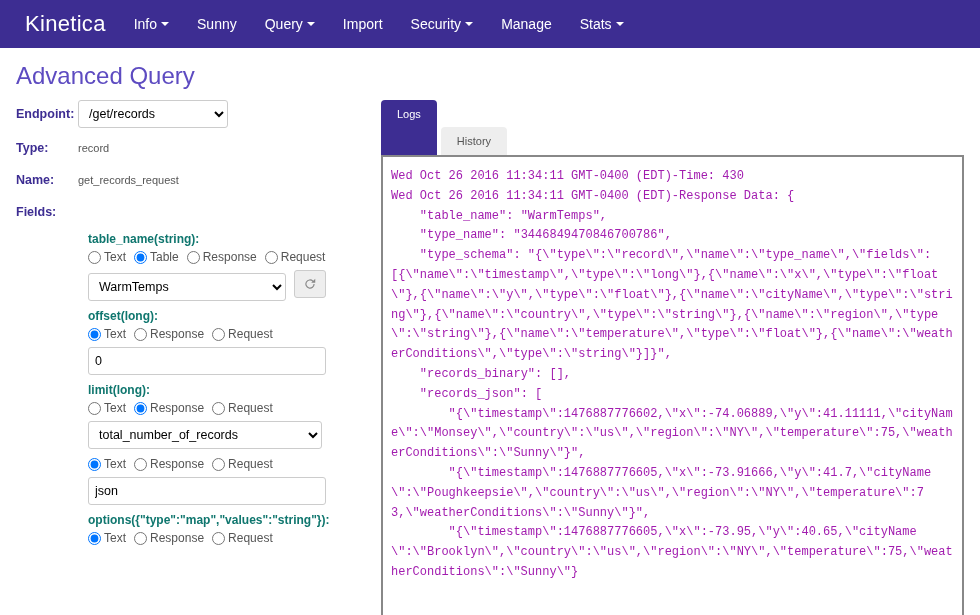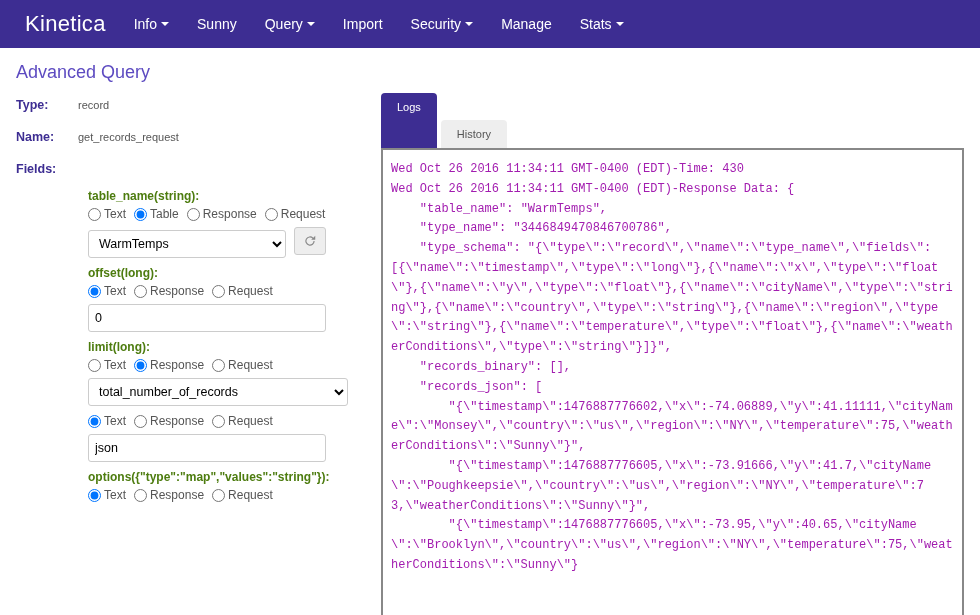--- a/index.html
+++ b/index.html
@@ -1,35 +1,35 @@
 <!DOCTYPE html>
 <html><head>
 <meta charset="utf-8">
 <style>
   * { box-sizing: border-box; margin: 0; padding: 0; }
   body { font-family: "Helvetica Neue", Arial, sans-serif; font-size: 13px; color: #333; background: #fff; width: 980px; height: 615px; overflow: hidden; }
   .navbar { background: #3d2d92; height: 48px; display: flex; align-items: center; padding: 0 25px; }
   .brand { color: #fff; font-size: 22px; font-weight: 400; margin-right: 28px; letter-spacing: 0.3px; }
   .nav-item { color: #fff; font-size: 14px; margin-right: 28px; cursor: pointer; display: flex; align-items: center; }
   .caret { display: inline-block; width: 0; height: 0; margin-left: 4px; border-left: 4px solid transparent; border-right: 4px solid transparent; border-top: 4px solid #fff; }
-  .page-title { color: #5d4bc1; font-size: 18px; font-weight: 400; padding: 14px 16px 10px; }
+  .page-title { color: #5d4bc1; font-size: 24px; font-weight: 400; padding: 14px 16px 10px; }
   .main { display: flex; padding: 0 16px; }
   .left { width: 345px; position: relative; }
   .left-scroll { height: 460px; overflow-y: auto; background: #fff; padding-right: 8px; }
   .left-scroll::-webkit-scrollbar { width: 10px; }
   .left-scroll::-webkit-scrollbar-track { background: #f1f1f1; }
   .left-scroll::-webkit-scrollbar-thumb { background: #c1c1c1; border-radius: 5px; }
   .row { display: flex; align-items: center; margin-bottom: 8px; min-height: 24px; }
   .label { color: #3d2d92; font-weight: bold; width: 62px; font-size: 12.5px; }
   .val { color: #555; font-size: 11px; text-align: center; }
   .select, .input { border: 1px solid #ccc; border-radius: 3px; padding: 4px 6px; font-size: 12.5px; height: 28px; background: #fff; }
   .select { width: 150px; }
   .fields-area { padding-left: 72px; }
   .fld { margin-bottom: 8px; }
-  .fld-label { color: #4d7c0f; font-weight: bold; font-size: 12px; margin-bottom: 4px; }
+  .fld-label { color: #0f766e; font-weight: bold; font-size: 12px; margin-bottom: 4px; }
   .radios { display: flex; align-items: center; gap: 2px; margin-bottom: 6px; }
   .radios label { font-size: 12px; color: #555; margin-right: 6px; display: flex; align-items: center; }
   .radios input { margin-right: 3px; }
   .fld-input { width: 238px; }
   .fld-select { width: 198px; }
   .refresh { display: inline-flex; align-items: center; justify-content: center; width: 32px; height: 28px; background: #eee; border: 1px solid #ccc; border-radius: 3px; margin-left: 4px; cursor: pointer; }
   .refresh svg { width: 14px; height: 14px; fill: #888; }
   .right { flex: 1; padding-left: 20px; }
   .tabs { display: flex; }
   .tab { padding: 8px 16px; font-size: 11px; border-radius: 4px 4px 0 0; cursor: pointer; }
@@ -76,20 +76,24 @@
       <span class="caret"></span>
     </div>
 </div>
 
 <div class="page-title">Advanced Query</div>
 
 <div class="main">
   <div class="left">
     <div class="left-scroll">
       <div class="row">
+        <span class="label">Endpoint:</span>
+        <select class="select"><option>/get/records</option></select>
+      </div>
+      <div class="row">
         <span class="label">Type:</span>
         <span class="val">record</span>
       </div>
       <div class="row">
         <span class="label">Name:</span>
         <span class="val">get_records_request</span>
       </div>
       <div class="row">
         <span class="label">Fields:</span>
       </div>
@@ -151,21 +155,21 @@
               </label>
             <label>
                 <input type="radio" name="r3" checked="" style="">
                 <span>Response</span>
               </label>
             <label>
                 <input type="radio" name="r3" style="">
                 <span>Request</span>
               </label>
           </div>
-          <select class="select" style="width:260px"><option>total_number_of_records</option></select>
+          <select class="select" style="width:234px"><option>total_number_of_records</option></select>
         </div>
 
         <div class="fld">
           <div class="radios">
             <label>
                 <input type="radio" name="r4" checked="" style="">
                 <span>Text</span>
               </label>
             <label>
                 <input type="radio" name="r4" style="">

